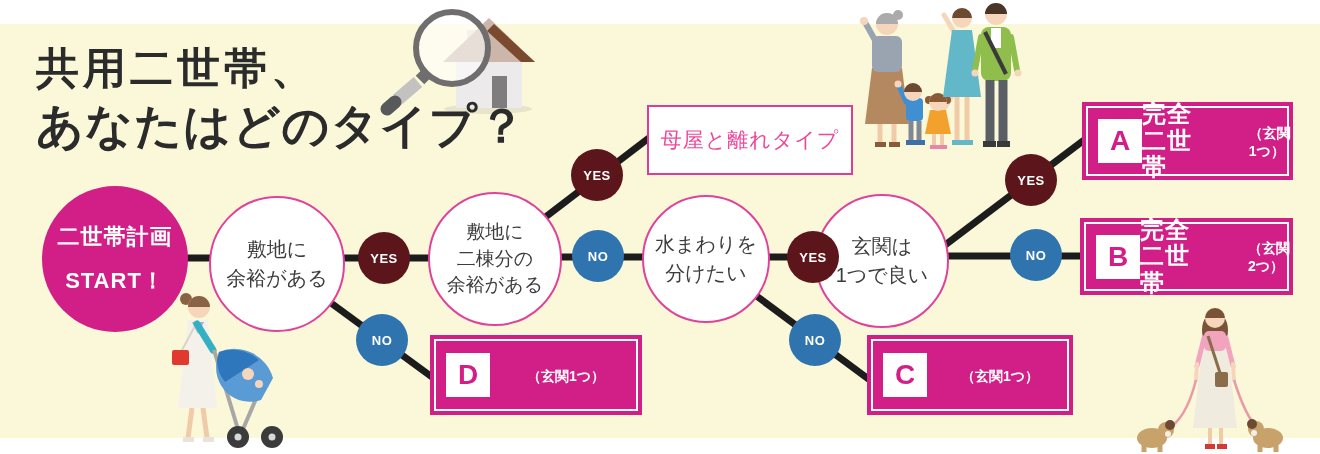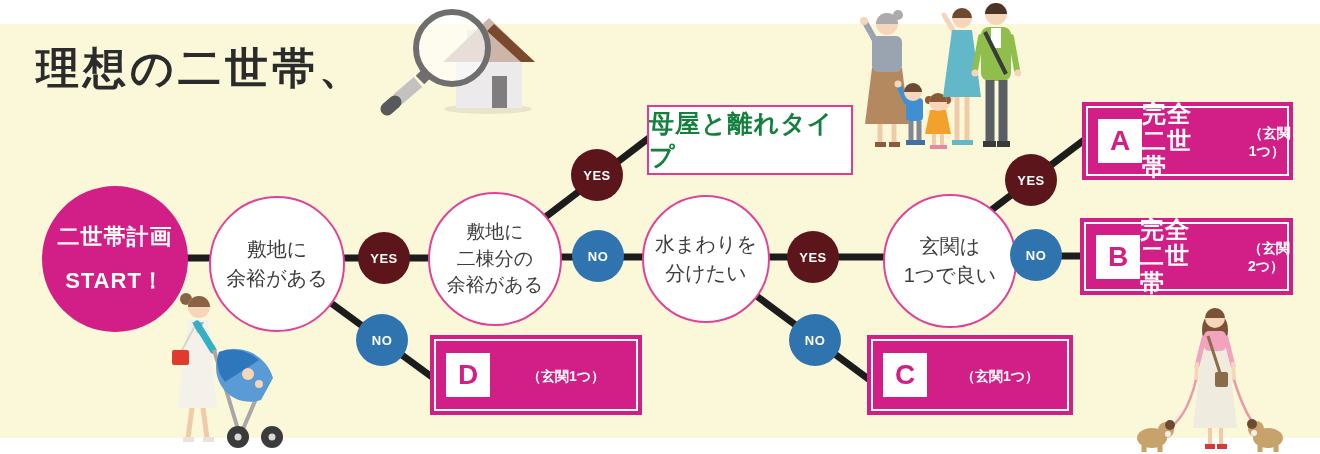--- a/index.html
+++ b/index.html
@@ -26,21 +26,21 @@
 
   
   .qnode{
     position:absolute;background:#ffffff;border:2px solid #E0429A;border-radius:50%;
     display:flex;flex-direction:column;justify-content:center;align-items:center;
     color:#3d3d3d;font-size:20px;line-height:1.45;text-align:center;
   }
   .q1{left:209px;top:196px;width:132px;height:132px;}
   .q2{left:428px;top:192px;width:130px;height:130px;font-size:19px;line-height:1.4;}
   .q3{left:642px;top:195px;width:124px;height:124px;}
-  .q4{left:883px;top:194px;width:130px;height:130px;}
+  .q4{left:815px;top:194px;width:130px;height:130px;}
   .qnode span{display:block;}
 
   
   .badge{
     position:absolute;width:52px;height:52px;border-radius:50%;color:#ffffff;
     display:flex;align-items:center;justify-content:center;
     font-weight:700;font-size:13px;letter-spacing:.5px;
   }
   .yes{background:#5C151A;}
   .no{background:#2F74AE;}
@@ -71,21 +71,21 @@
   .rtext{flex:1;display:flex;flex-direction:row;align-items:center;justify-content:center;gap:36px;}
   .rtitle{font-size:24px;font-weight:800;letter-spacing:1px;line-height:1.1;}
   .rsub{font-size:14px;font-weight:600;margin-top:3px;}
 
   
   .r-hanare{
     position:absolute;left:647px;top:105px;width:206px;height:70px;
     background:#ffffff;border:2px solid #DF3C96;box-sizing:border-box;
     display:flex;align-items:center;justify-content:center;
   }
-  .hanare-text{color:#15803d;font-size:25px;font-weight:700;letter-spacing:1px;}
+  .hanare-text{color:#ec4899;font-size:21px;font-weight:400;letter-spacing:1px;}
 </style>
 </head>
 <body>
 
 <div class="canvas">
 
   <div class="cream-band"></div>
 
   <svg class="art" width="1320" height="454" viewBox="0 0 1320 454">
 
@@ -228,21 +228,22 @@
       <ellipse cx="1268" cy="438" rx="15" ry="10" fill="#C8A26B"></ellipse>
       <line x1="1260" y1="444" x2="1260" y2="452" stroke="#C8A26B" stroke-width="5"></line>
       <line x1="1276" y1="444" x2="1276" y2="452" stroke="#C8A26B" stroke-width="5"></line>
       <circle cx="1256" cy="429" r="8" fill="#C8A26B"></circle>
       <circle cx="1252" cy="424" r="5" fill="#6E4A33"></circle>
       <circle cx="1254" cy="433" r="3" fill="#F3EFE8"></circle>
     </g>
   </svg>
 
   <div class="title">
-    <div class="t1">理想の二世帯、</div>
+    <div class="t1">共用二世帯、</div>
+    <div class="t2">あなたはどのタイプ？</div>
   </div>
 
   <div class="start-node">
     <span>二世帯計画</span>
     <span>START！</span>
   </div>
 
   <div class="qnode q1">
     <span>敷地に</span>
     <span>余裕がある</span>

